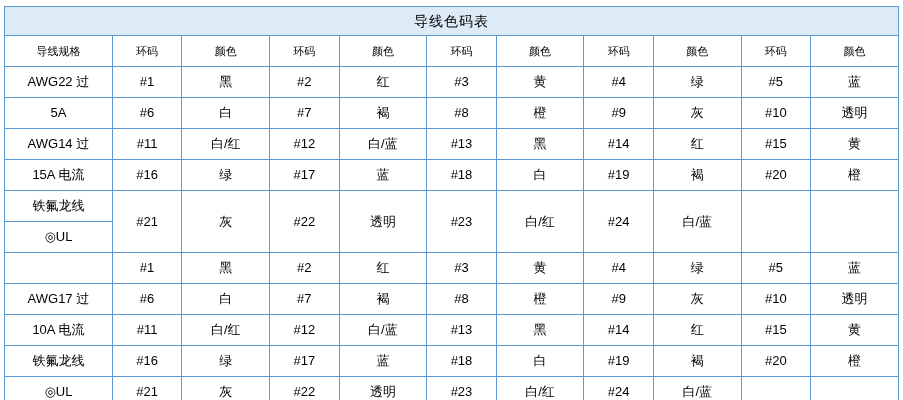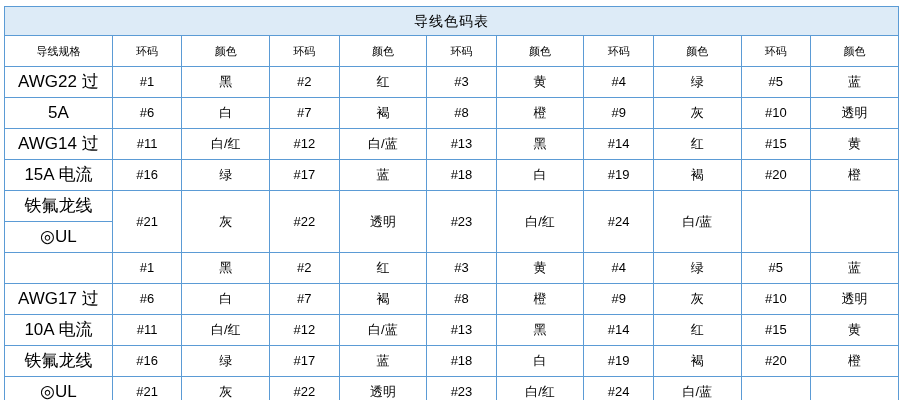--- a/index.html
+++ b/index.html
@@ -44,21 +44,21 @@
     letter-spacing: 1px;
   }
   .head-row td {
     height: 26px;
     font-size: 11px;
   }
   .body-row td {
     height: 26px;
   }
   .label-cell {
-    font-size: 17px;
+    font-size: 13px;
     line-height: 1.5;
   }
   .code-col { width: 62px; }
   .color-col { width: 78px; }
   .spec-col { width: 96px; }
   .blank { }
 </style>
 </head>
 <body>
 

